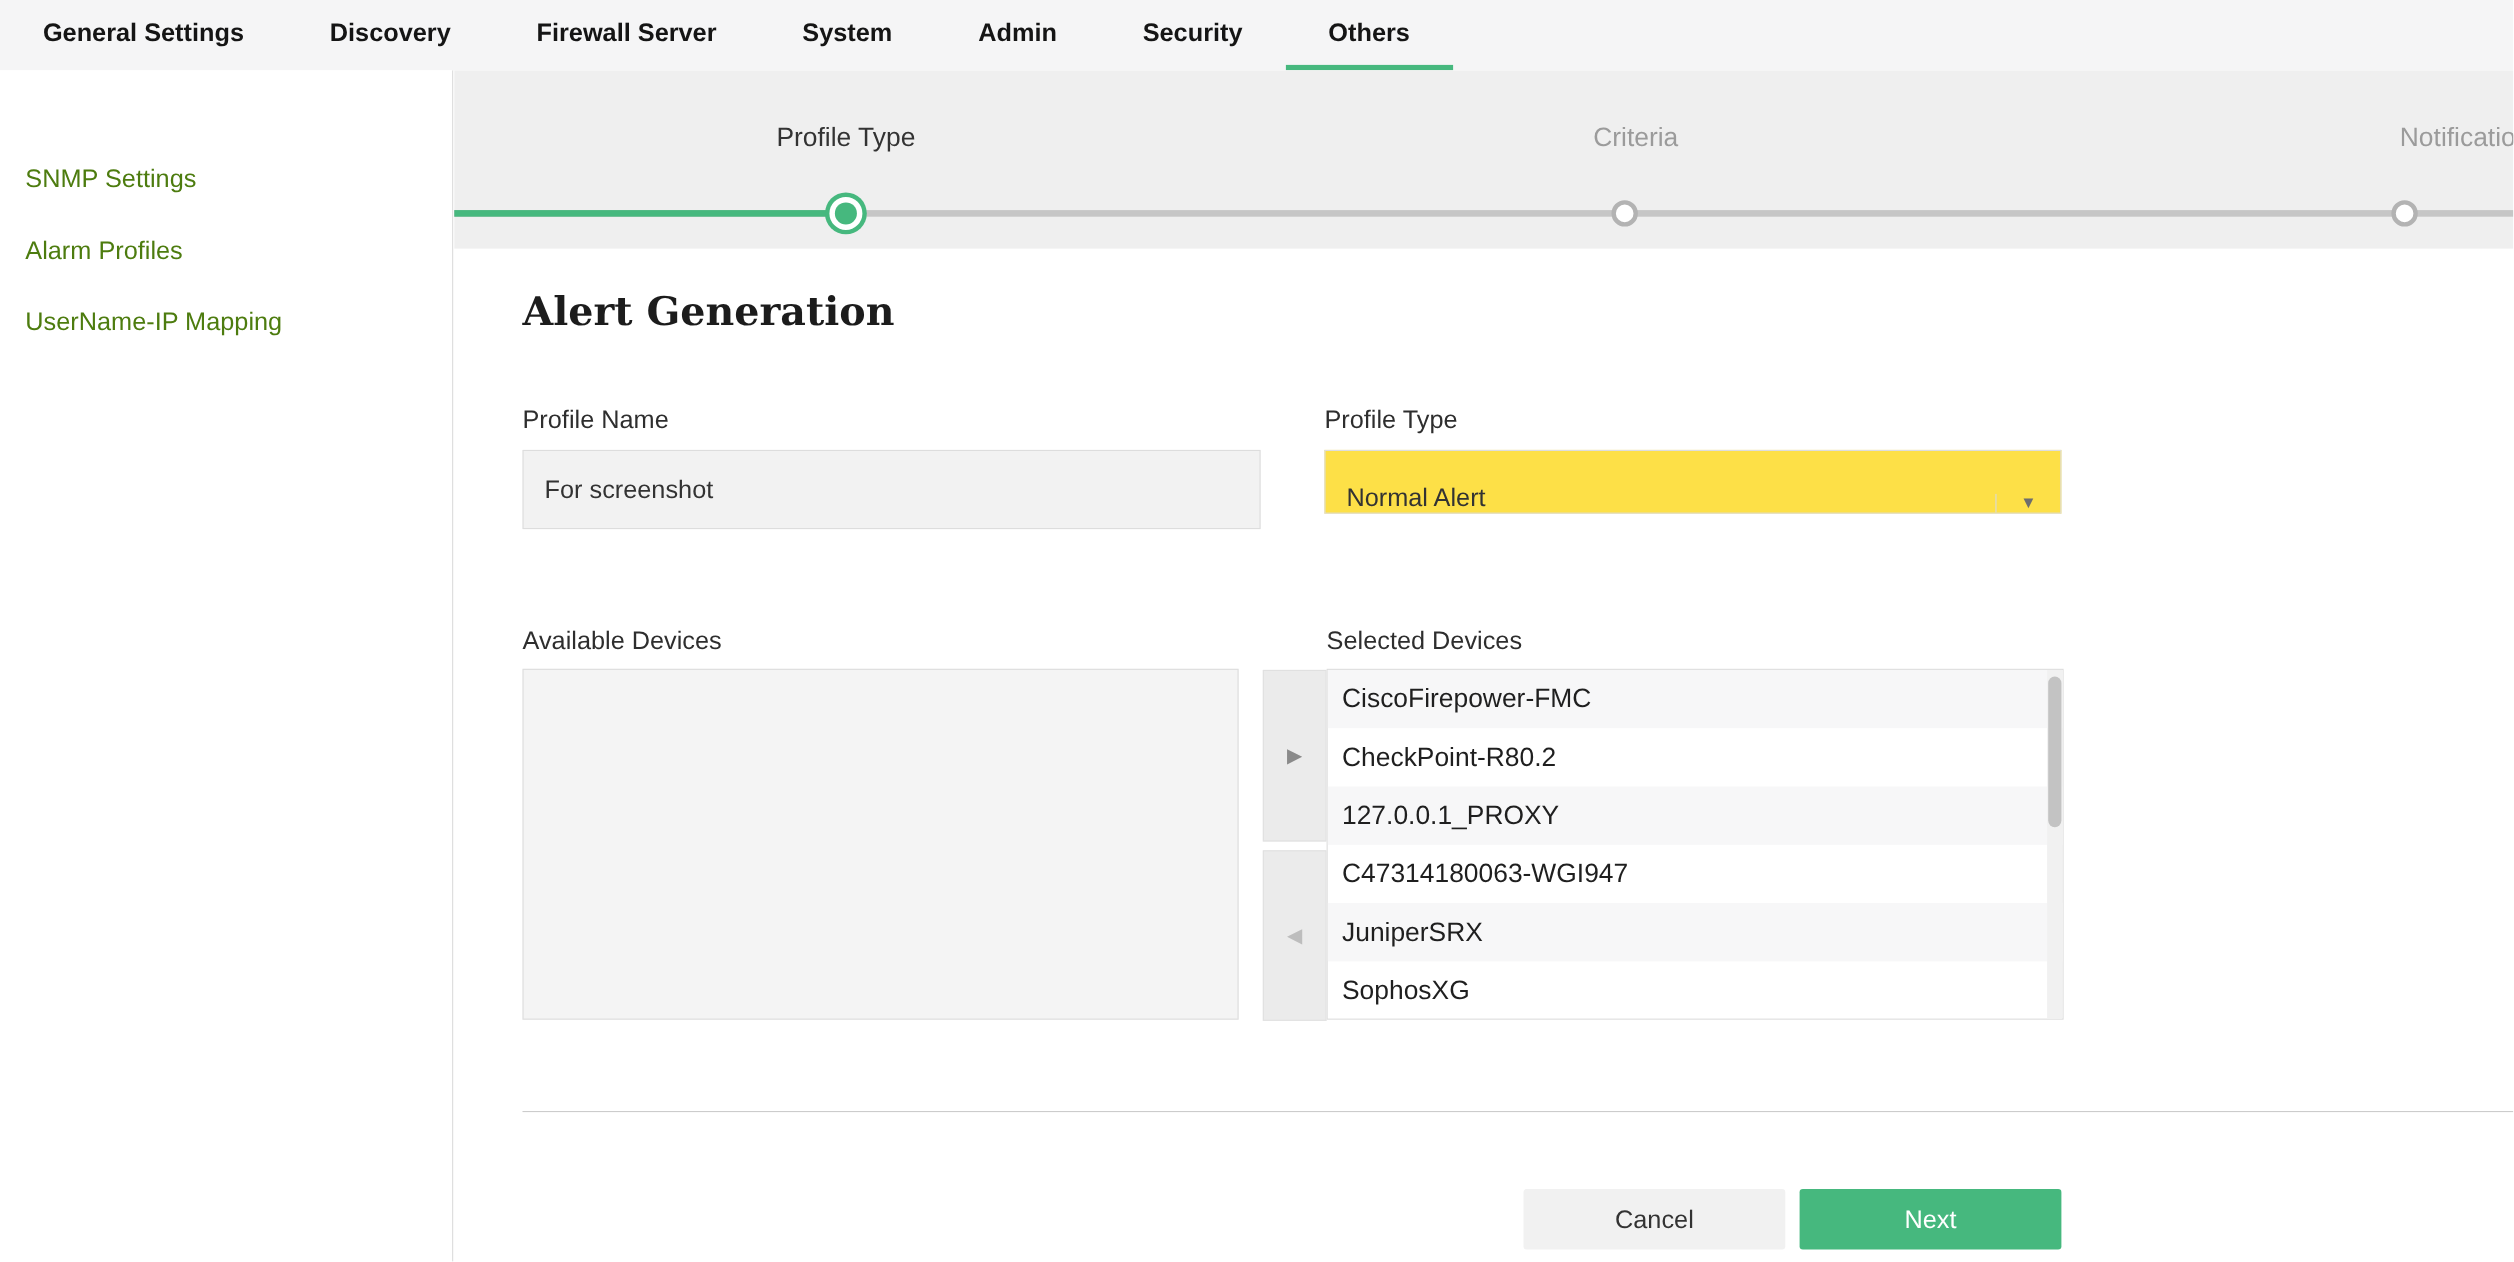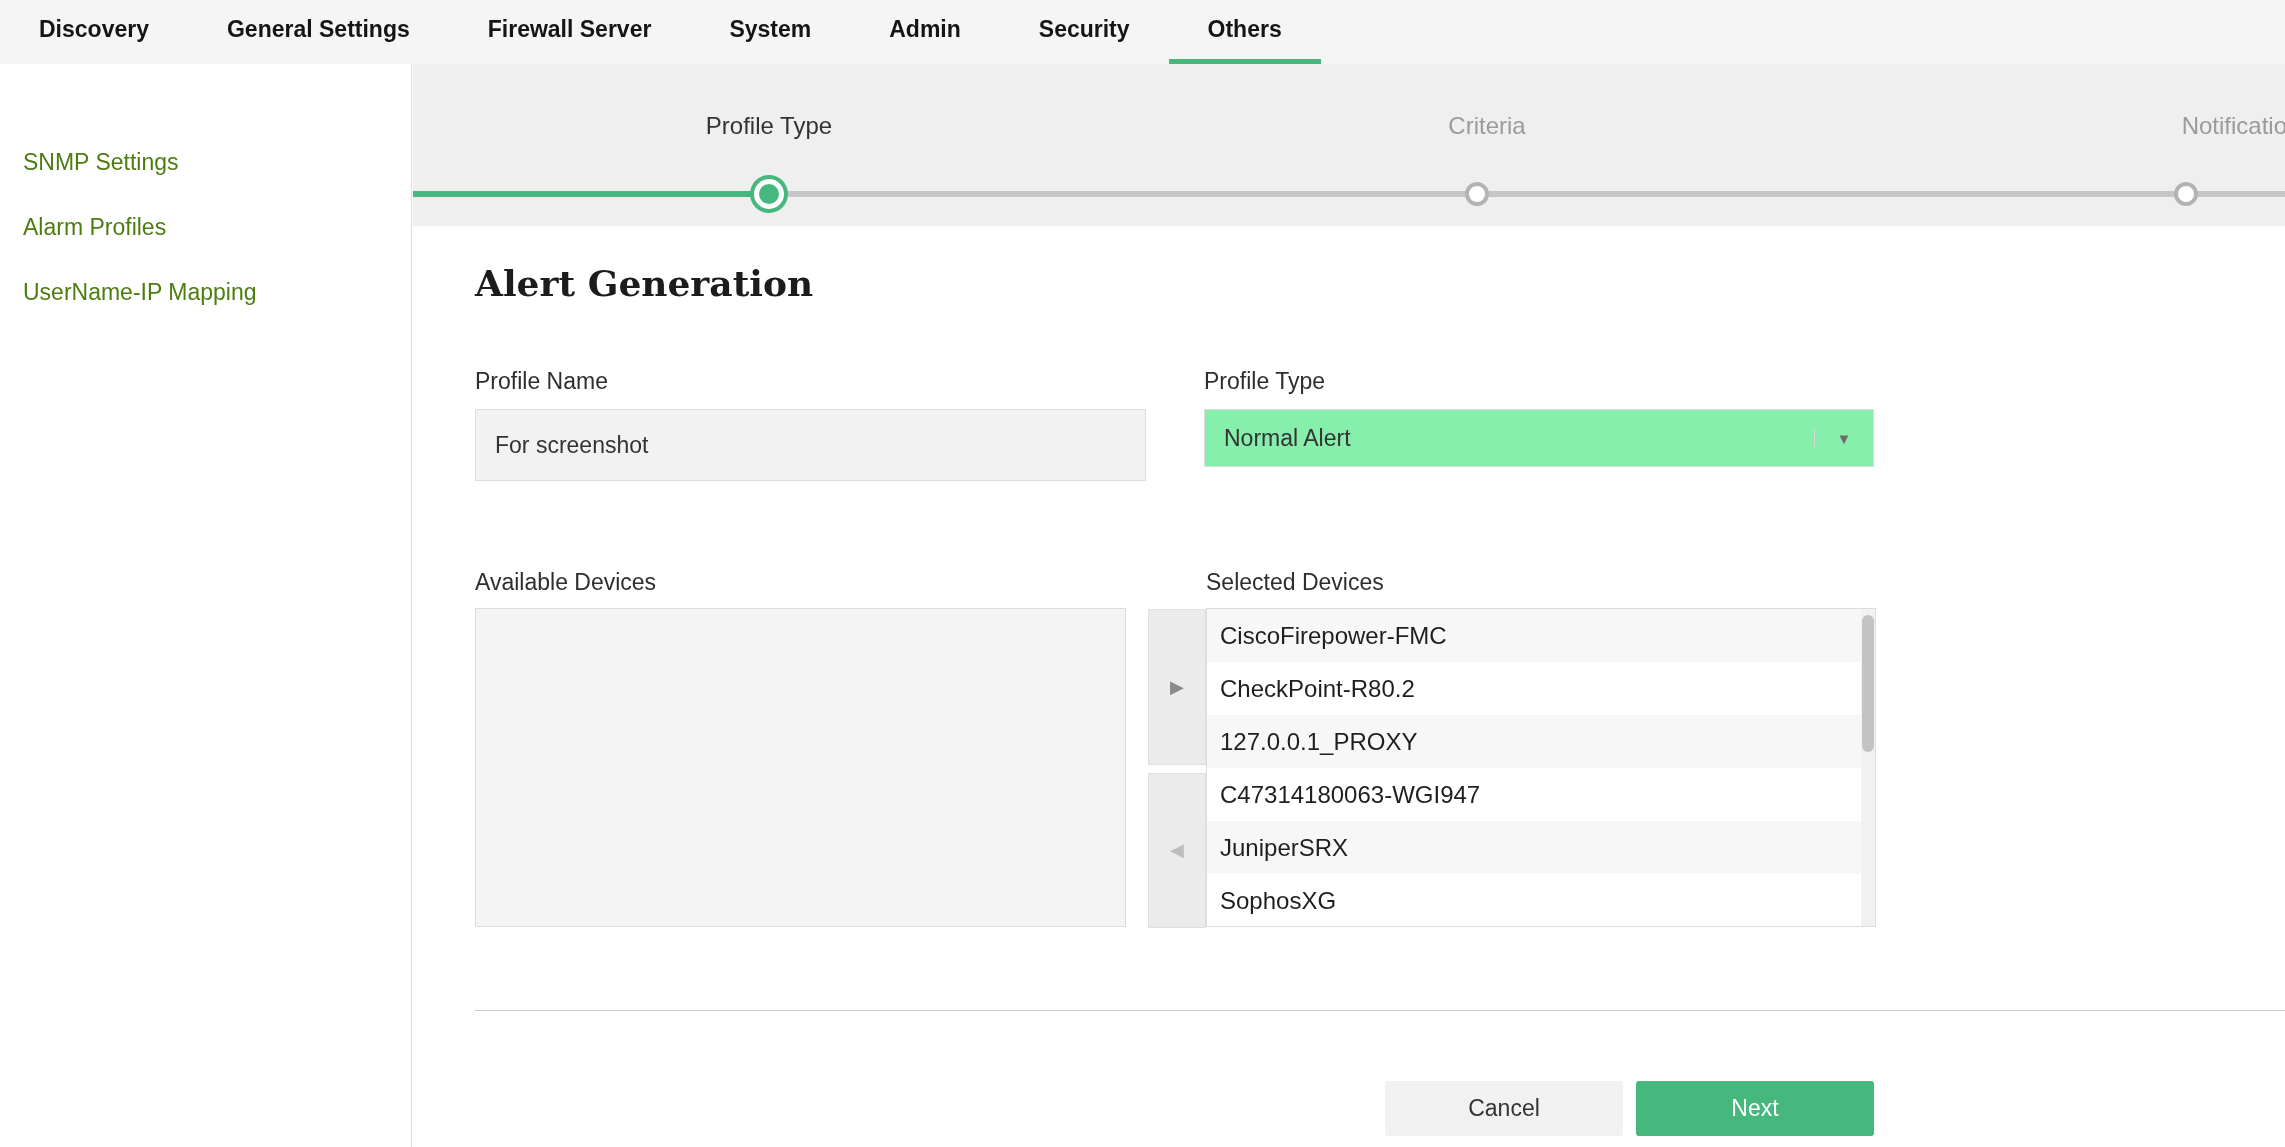--- a/index.html
+++ b/index.html
@@ -54,22 +54,22 @@
   .form-row { display:flex; gap:58px; margin-top:64px; }
   .field-name  { width:671px; }
   .field-type  { width:670px; }
   .field-label { font-size:23px; color:#2e2e2e; }
   .textbox {
     margin-top:14px; width:100%; height:72px; box-sizing:border-box;
     background:#f2f2f2; border:1px solid #ddd; outline:none;
     font-family:"Liberation Sans", sans-serif; font-size:23px; color:#333; padding:0 19px;
   }
   .selectbox {
-    margin-top:14px; height:58px; box-sizing:border-box; background:#86efac;
-    border:1px solid #ddd; display:flex; align-items:center; cursor:pointer;
+    margin-top:14px; height:58px; box-sizing:border-box; background:#fde047;
+    border:1px solid #ddd; display:flex; align-items:flex-end; cursor:pointer;
   }
   .selectbox .value { flex:1; display:flex; align-items:center; padding-left:19px; font-size:23px; color:#333; }
   .select-arrow {
     width:58px; border-left:1px solid #d9d9d9; display:flex;
     align-items:center; justify-content:center; color:#6d6d6d; font-size:15px;
   }
 
   .devices-row { display:flex; margin-top:88px; }
   .col-available { width:651px; }
   .col-selected  { width:670px; }
@@ -100,24 +100,24 @@
   .btn-cancel { background:#f1f1f1; color:#333; }
   .btn-next   { background:var(--green); color:#fff; }
 </style>
 </head>
 <body>
 
 <div class="screen">
 
   <div class="topbar">
     <div class="tab">
+        <span>General Settings</span>
+      </div>
+    <div class="tab">
         <span>Discovery</span>
-      </div>
-    <div class="tab">
-        <span>General Settings</span>
       </div>
     <div class="tab">
         <span>Firewall Server</span>
       </div>
     <div class="tab">
         <span>System</span>
       </div>
     <div class="tab">
         <span>Admin</span>
       </div>

